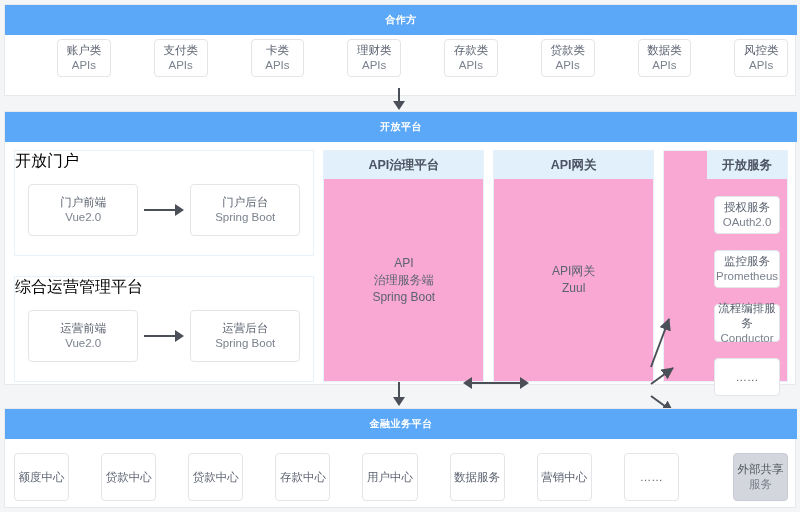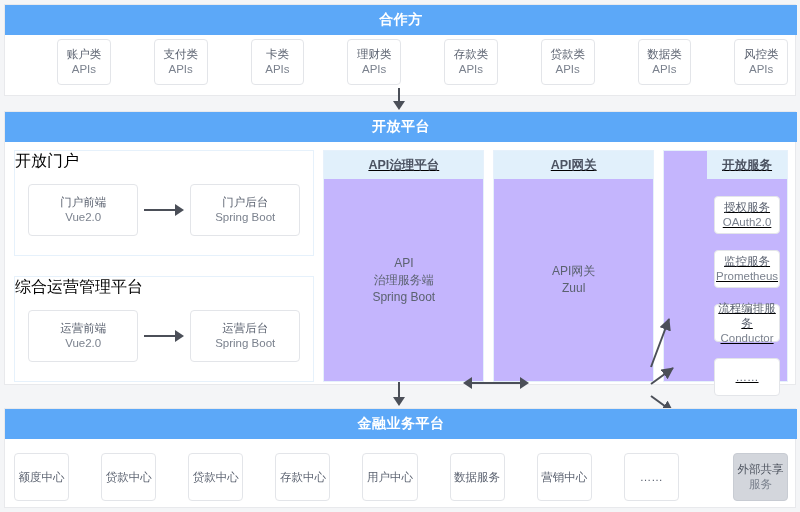--- a/index.html
+++ b/index.html
@@ -13,21 +13,21 @@
 
   
   .section {
     position: absolute;
     background: #ffffff;
     border: 1px solid #e8e9ec;
   }
   .band {
     background: #5ca8f8;
     color: #ffffff;
-    font-size: 14px;
+    font-size: 10px;
     font-weight: bold;
     display: flex;
     align-items: center;
     justify-content: center;
     letter-spacing: .5px;
   }
 
   
   .chip {
     background: #ffffff;
@@ -43,29 +43,29 @@
     text-align: center;
   }
   .chip .l2 { color: #7b828e; }
   .chip.grey { background: #d3d6dc; border-color: #c8ccd3; color: #4d535e; margin-left: 22px; }
 
   
   #partners { left: 4px; top: 4px; width: 792px; height: 92px; }
   #partners .band { position: absolute; left: 0; top: 0; width: 792px; height: 30px; }
   #partners .row { position: absolute; left: 0; top: 34px; width: 792px; height: 52px;
                    display: flex; justify-content: space-between; padding: 0 9px; }
-  #partners .chip { width: 88px; height: 46px; margin-left: 43px; }
+  #partners .chip { width: 88px; height: 38px; margin-left: 43px; }
 
   
   #openplat { left: 4px; top: 111px; width: 792px; height: 274px; }
   #openplat > .band { position: absolute; left: 0; top: 0; width: 792px; height: 30px; }
   .panels { position: absolute; left: 0; top: 38px; width: 792px; height: 232px;
             display: flex; padding: 0 9px; gap: 9px; }
 
-  .panel { border: 1px solid #e6f1fb; background: #c4b5fd; position: relative; text-decoration: underline; }
+  .panel { border: 1px solid #e6f1fb; background: #f9a8d4; position: relative; }
   .panel .phead {
     background: #e1f0fb; color: #4c5362; font-size: 12.5px; font-weight: bold;
     height: 28px; display: flex; align-items: center; justify-content: center;
   }
 
   #p-portal  { width: 312px; display: flex; flex-direction: column; gap: 0; border: none; background: transparent; }
   .subpanel { border: 1px solid #e6f1fb; background: #fff; }
   #sp-portal { height: 106px; }
   #sp-ops    { height: 106px; margin-top: 20px; }
   .pairrow { display: flex; align-items: center; justify-content: center;

